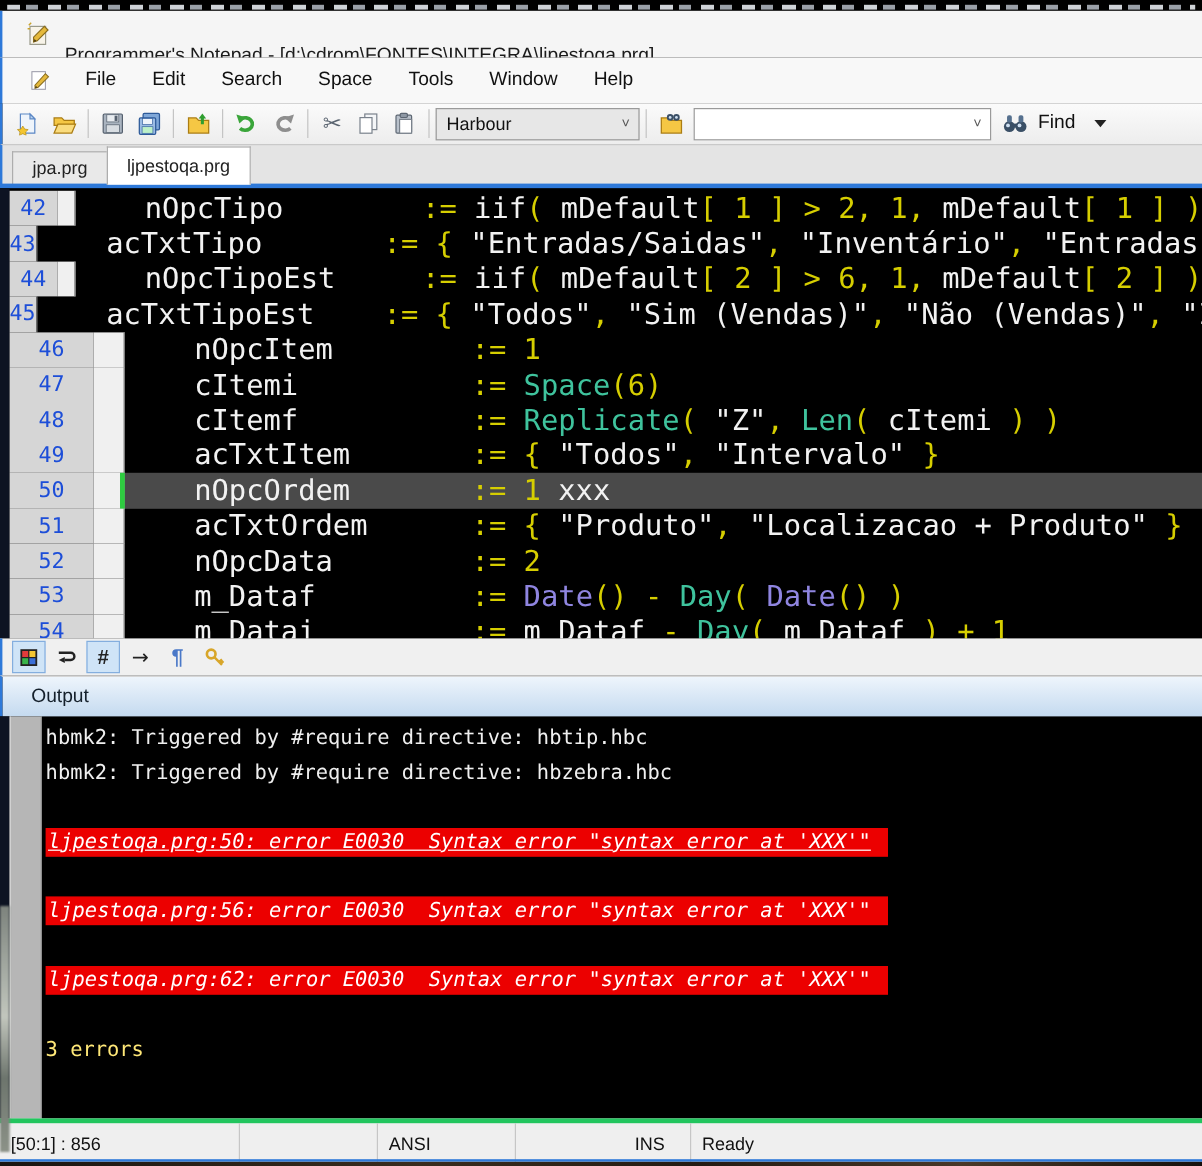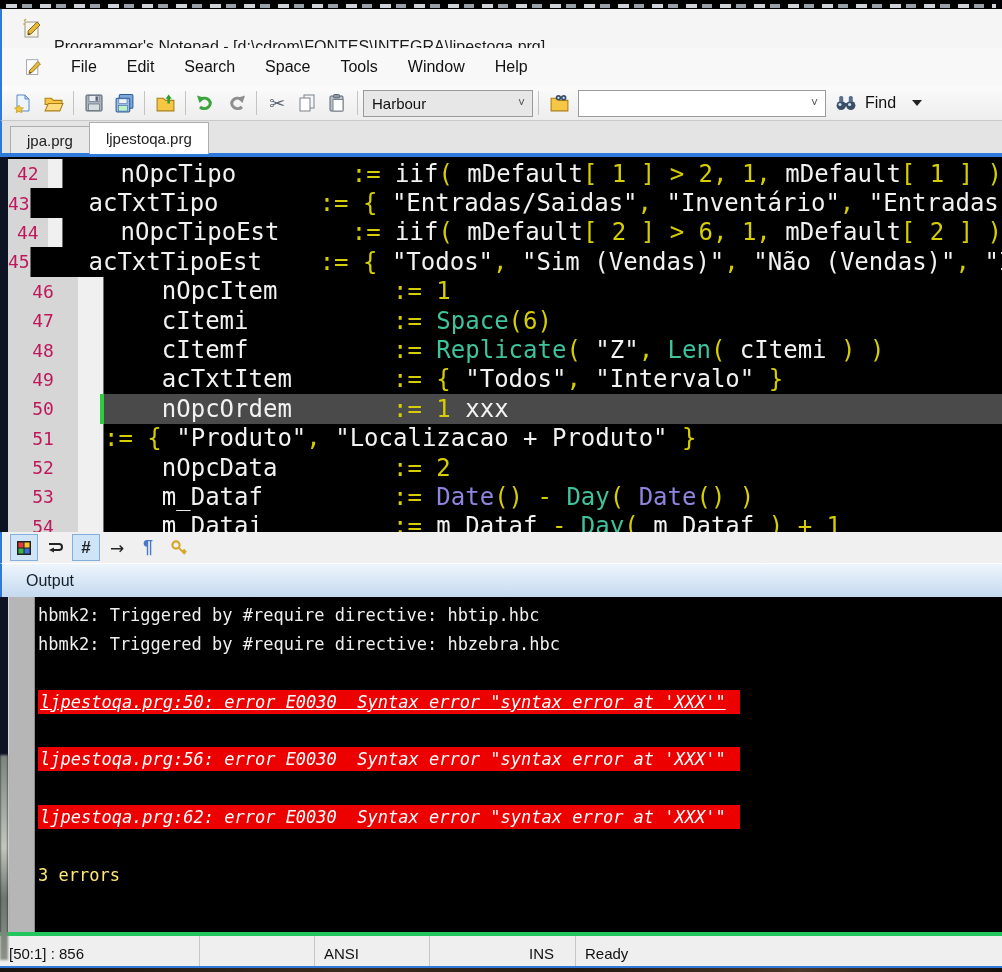--- a/index.html
+++ b/index.html
@@ -42,21 +42,21 @@
        background:#e9e9e9;border:1px solid #adadad;border-bottom:none;margin-right:-1px;text-align:right;}
   .tab.active{background:#fff;height:31px;position:relative;z-index:2;}
 
   .blueline{top:153px;height:4px;background:#2e79d9;}
 
   
   .editor{top:157px;height:375px;background:#000;overflow:hidden;}
   .edge-left{position:absolute;left:0;top:0;bottom:0;width:8px;background:#0d1322;}
   .ed-rows{position:absolute;left:8px;top:2px;right:0;}
   .ed-row{display:flex;height:29.4px;align-items:center;}
-  .gut{width:70px;background:#d6d6d6;color:#be185d;text-align:center;
+  .gut{width:70px;background:#d6d6d6;color:#1d4ed8;text-align:center;
        font-family:"DejaVu Sans Mono",monospace;font-size:18px;height:100%;
        display:flex;align-items:center;justify-content:center;}
   .mar{width:25px;background:#f0f0f0;height:100%;position:relative;border-right:1px solid #6b6b6b;}
   .marker{position:absolute;right:-1px;top:0;bottom:0;width:4px;background:#2ecc40;}
   .code{flex:1;height:100%;display:flex;align-items:center;white-space:pre;
         font-family:"DejaVu Sans Mono",monospace;font-size:24px;}
   .ed-row.cur .code{background:#4a4a4a;}
   .tk-w{color:#f2f2f2}.tk-y{color:#d6ce00}.tk-t{color:#3fc39d}.tk-v{color:#8f85e0}
 
   
@@ -297,21 +297,21 @@
         <div class="ed-row cur">
           <div class="gut">50</div>
           <div class="mar">
             <div class="marker"></div>
           </div>
           <div class="code"><span class="tk-w">    nOpcOrdem       </span><span class="tk-y">:= 1 </span><span class="tk-w">xxx</span></div>
         </div>
         <div class="ed-row">
           <div class="gut">51</div>
           <div class="mar"></div>
-          <div class="code"><span class="tk-y">:= { </span><span class="tk-w">"Produto"</span><span class="tk-y">, </span><span class="tk-w">"Localizacao + Produto"</span><span class="tk-y"> }</span></div>
+          <div class="code"><span class="tk-w">    acTxtOrdem      </span><span class="tk-y">:= { </span><span class="tk-w">"Produto"</span><span class="tk-y">, </span><span class="tk-w">"Localizacao + Produto"</span><span class="tk-y"> }</span></div>
         </div>
         <div class="ed-row">
           <div class="gut">52</div>
           <div class="mar"></div>
           <div class="code"><span class="tk-w">    nOpcData        </span><span class="tk-y">:= 2</span></div>
         </div>
         <div class="ed-row">
           <div class="gut">53</div>
           <div class="mar"></div>
           <div class="code"><span class="tk-w">    m_Dataf         </span><span class="tk-y">:= </span><span class="tk-v">Date</span><span class="tk-y">() - </span><span class="tk-t">Day</span><span class="tk-y">( </span><span class="tk-v">Date</span><span class="tk-y">() )</span></div>

